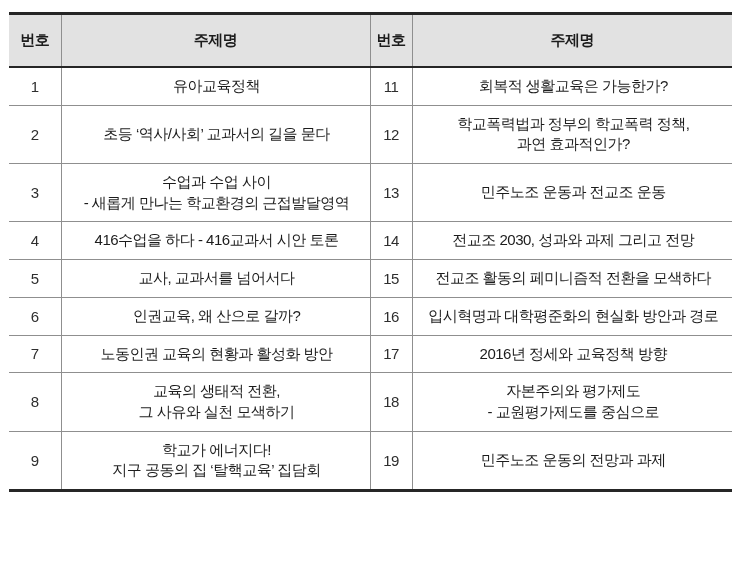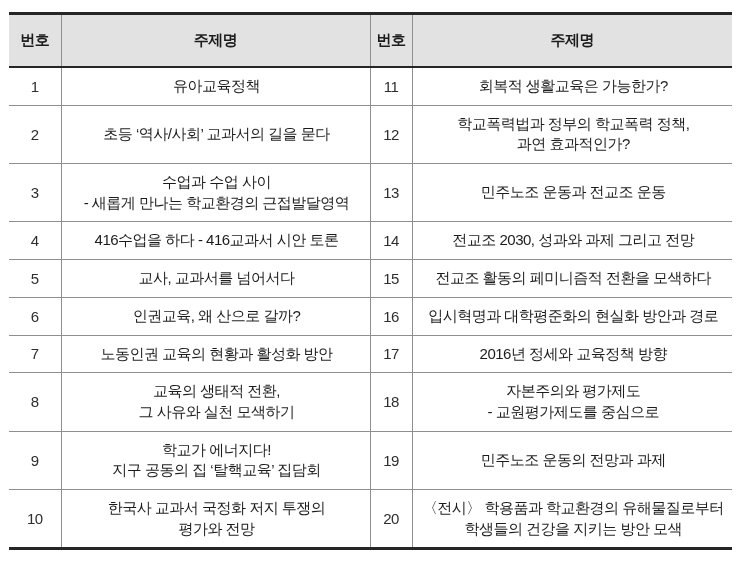--- a/index.html
+++ b/index.html
@@ -141,23 +141,15 @@
     <td class="topic">자본주의와 평가제도
 - 교원평가제도를 중심으로</td>
   </tr>
         <tr>
     <td class="no">9</td>
     <td class="topic">학교가 에너지다!
 지구 공동의 집 ‘탈핵교육’ 집담회</td>
     <td class="no">19</td>
     <td class="topic">민주노조 운동의 전망과 과제</td>
   </tr>
-        <tr>
-    <td class="no">10</td>
-    <td class="topic">한국사 교과서 국정화 저지 투쟁의
-평가와 전망</td>
-    <td class="no">20</td>
-    <td class="topic">〈전시〉 학용품과 학교환경의 유해물질로부터
-학생들의 건강을 지키는 방안 모색</td>
-  </tr>
       </tbody>
   </table>
 </div>
 
 </body></html>

